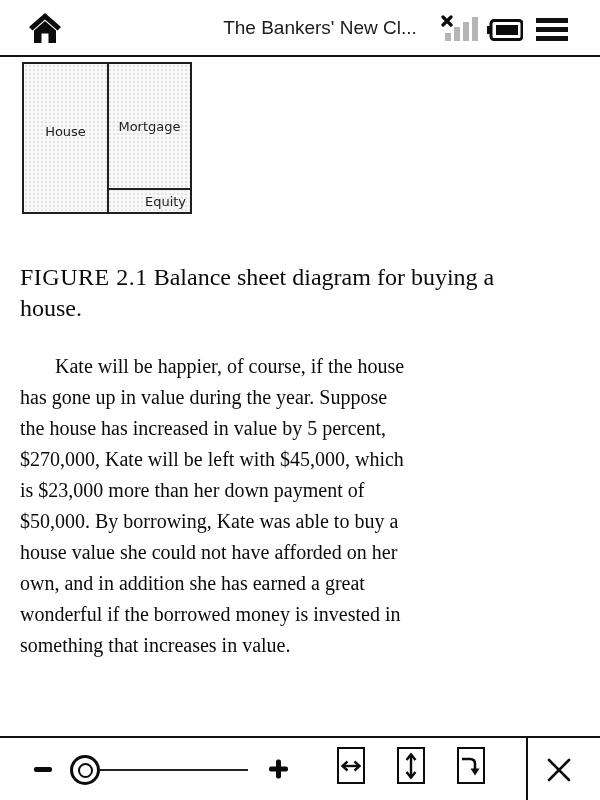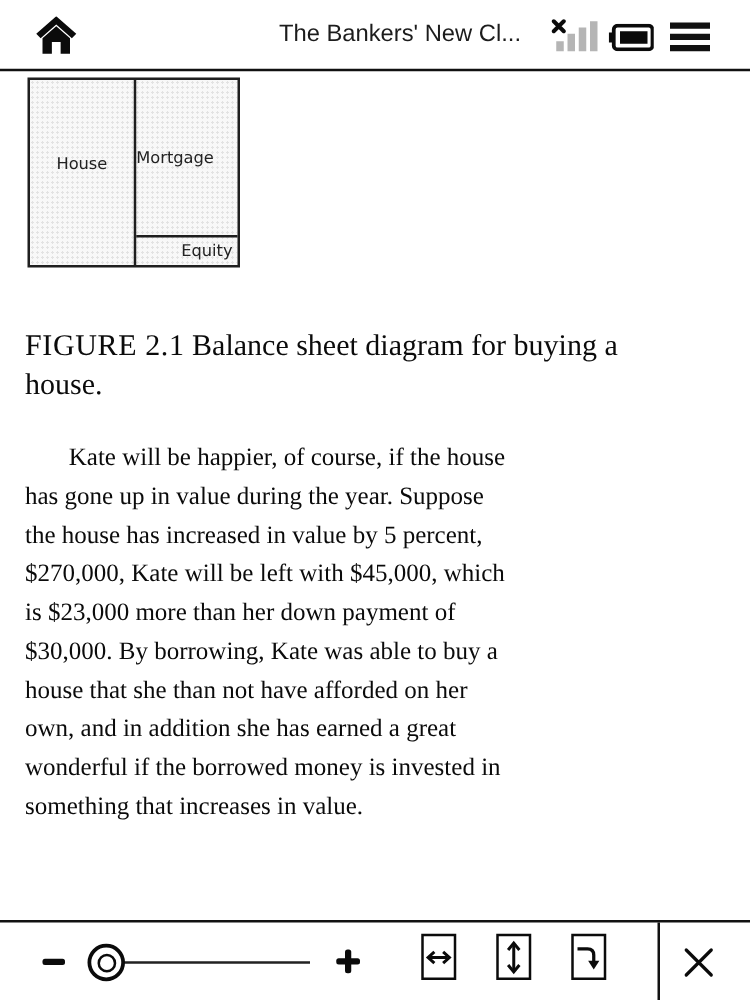--- a/index.html
+++ b/index.html
@@ -22,21 +22,21 @@
   
   .fig { position:absolute; left:22px; top:62px; width:170px; height:152px;
          border:2px solid #1f1f1f; display:flex;
          background:#f8f8f8;
          background-image: radial-gradient(#e2e2e2 0.8px, transparent 0.9px);
          background-size:4px 4px;
          font-family:"DejaVu Sans", sans-serif; font-size:13px; color:#222; }
   .fig-left { width:85px; border-right:2px solid #1f1f1f;
               display:flex; align-items:center; justify-content:center; padding-bottom:14px; }
   .fig-right { flex:1; display:flex; flex-direction:column; }
-  .fig-mortgage { flex:1; display:flex; align-items:center; }
+  .fig-mortgage { flex:1; display:flex; align-items:center; justify-content:center; }
   .fig-equity { height:24px; border-top:2px solid #1f1f1f;
                 display:flex; align-items:center; justify-content:center;padding-left:32px; }
 
   
   .caption { position:absolute; left:20px; top:262px; width:550px;
              font-size:24px; line-height:31px; }
   .figure-label { font-size:24px; letter-spacing:0.5px; }
 
   
   .para { position:absolute; left:20px; top:351px; width:566px;
@@ -128,22 +128,22 @@
     <div><span class="figure-label">FIGURE 2.1</span> <span>Balance sheet diagram for buying a</span></div>
     <div>house.</div>
   </div>
 
   <div class="para">
     <div class="line indent">Kate will be happier, of course, if the house</div>
     <div class="line">has gone up in value during the year. Suppose</div>
     <div class="line">the house has increased in value by 5 percent,</div>
     <div class="line">$270,000, Kate will be left with $45,000, which</div>
     <div class="line">is $23,000 more than her down payment of</div>
-    <div class="line">$30,000. By borrowing, Kate was able to buy a</div>
-    <div class="line">house that she than not have afforded on her</div>
+    <div class="line">$50,000. By borrowing, Kate was able to buy a</div>
+    <div class="line">house value she could not have afforded on her</div>
     <div class="line">own, and in addition she has earned a great</div>
     <div class="line">wonderful if the borrowed money is invested in</div>
     <div class="line">something that increases in value.</div>
   </div>
 
   <div class="toolbar">
 
     <div class="zoom-out-btn">
       <div class="dash"></div>
     </div>

